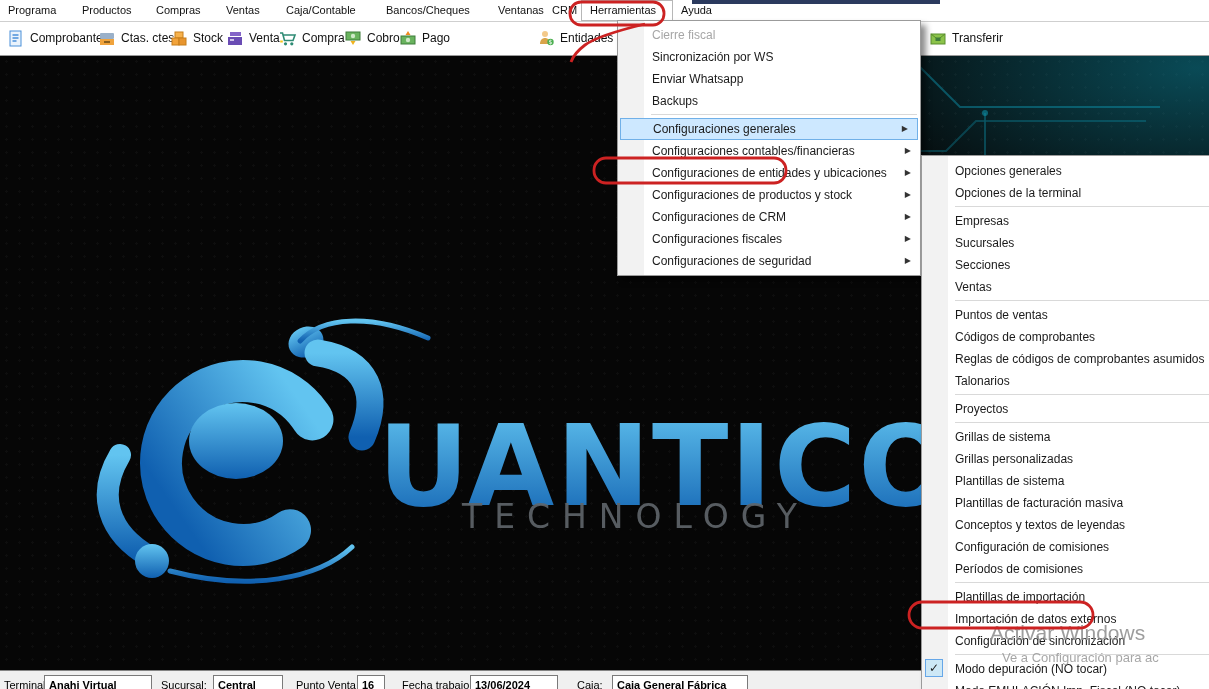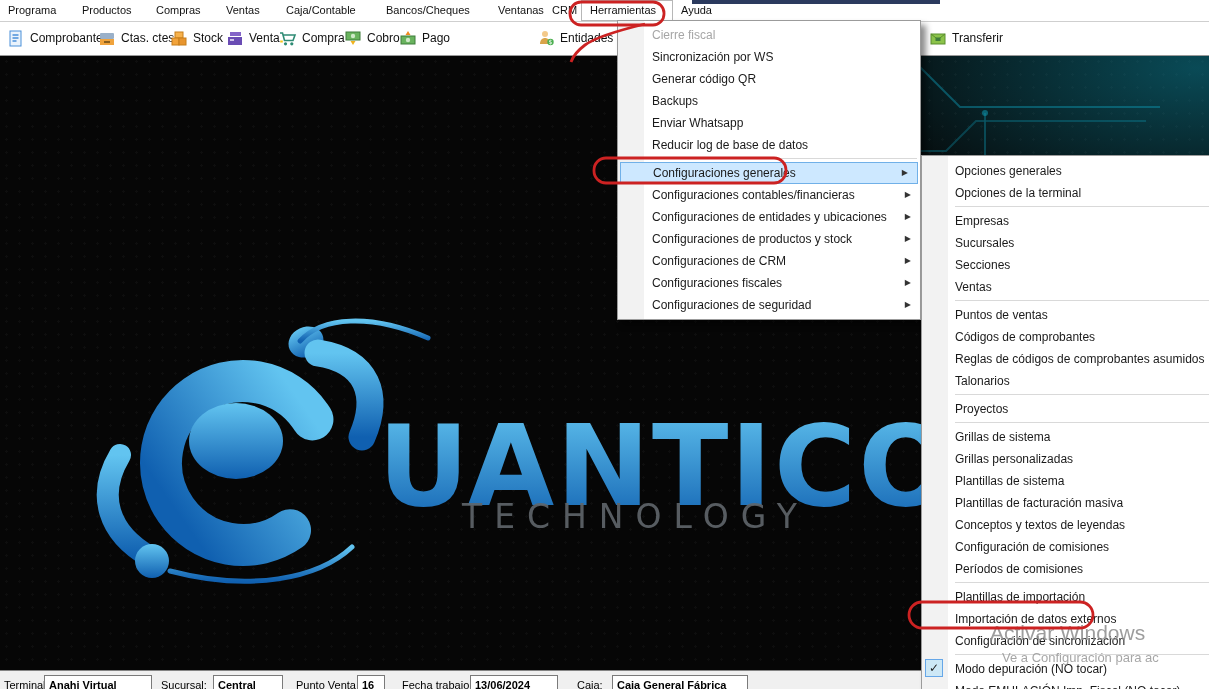--- a/index.html
+++ b/index.html
@@ -201,24 +201,22 @@
           </svg>
         </span>
       <span>Transferir</span>
     </div>
   </div>
 
   <div class="menu dropdown">
     <div class="gutter"></div>
     <div class="drow disabled">Cierre fiscal</div>
     <div class="drow">Sincronización por WS</div>
-    <div class="drow">Generar código QR</div>
+    <div class="drow">Enviar Whatsapp</div>
     <div class="drow">Backups</div>
-    <div class="drow">Enviar Whatsapp</div>
-    <div class="drow">Reducir log de base de datos</div>
     <div class="sep"></div>
     <div class="drow selected has-sub">
       <span>Configuraciones generales</span>
     </div>
     <div class="drow has-sub"><span>Configuraciones contables/financieras</span></div>
     <div class="drow has-sub"><span>Configuraciones de entidades y ubicaciones</span></div>
     <div class="drow has-sub"><span>Configuraciones de productos y stock</span></div>
     <div class="drow has-sub"><span>Configuraciones de CRM</span></div>
     <div class="drow has-sub"><span>Configuraciones fiscales</span></div>
     <div class="drow has-sub"><span>Configuraciones de seguridad</span></div>

